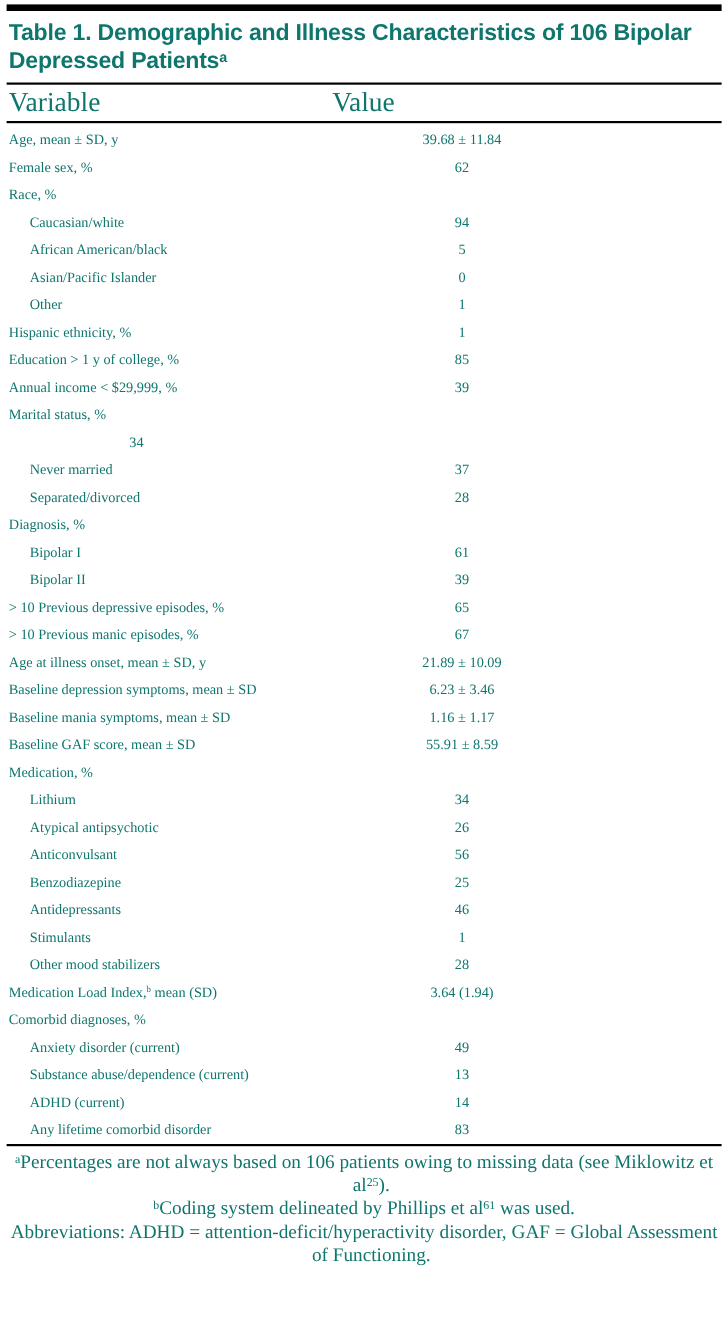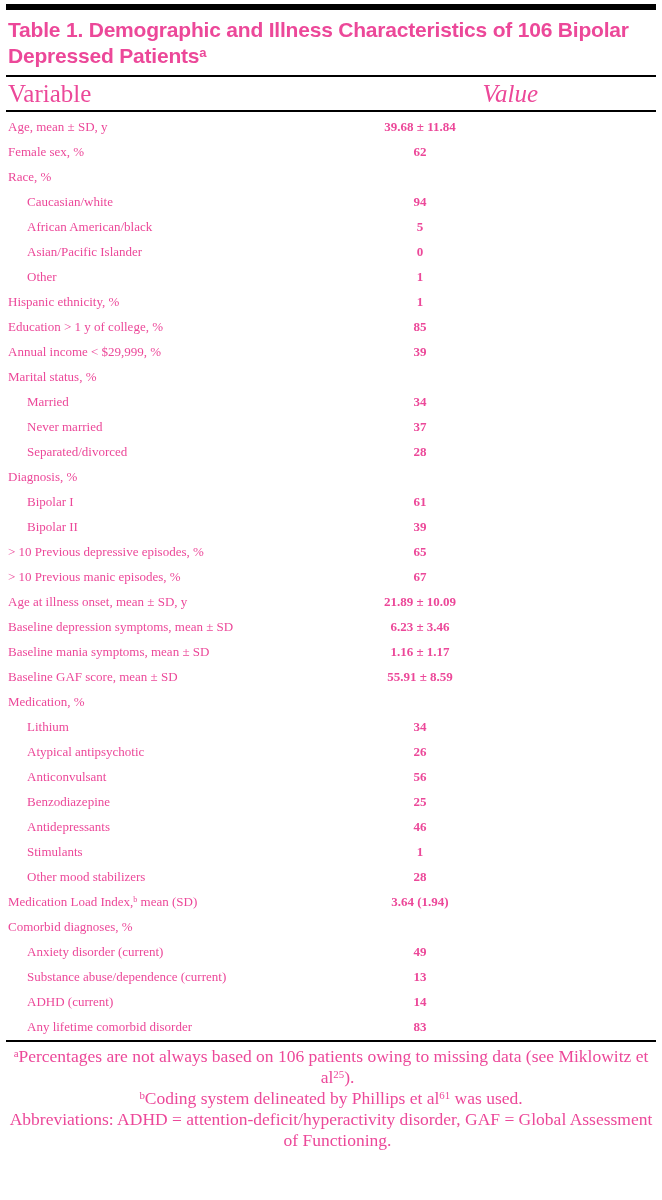--- a/index.html
+++ b/index.html
@@ -7,21 +7,21 @@
     padding: 0;
     background: #ffffff;
   }
   .page {
     width: 662px;
     height: 1200px;
     box-sizing: border-box;
     padding: 0 6px;
     overflow: hidden;
     background: #ffffff;
-    color: #ec4899;
+    color: #0f766e;
     font-family: "Liberation Serif", "DejaVu Serif", serif;
   }
   .rule {
     height: 2px;
     background: #000000;
   }
   .rule.thick {
     height: 6px;
     margin-top: 4px;
   }
@@ -41,22 +41,21 @@
     line-height: 25px;
     padding: 4px 0;
   }
   .header-row .col-var {
     flex: 1 1 auto;
     padding-left: 2px;
   }
   .header-row .col-val {
     flex: 0 0 236px;
     margin-right: 118px;
-    text-align: right;
-    font-style: italic;
+    text-align: left;
   }
   .tbody {
     padding: 2px 0 1px 0;
   }
   .row {
     display: flex;
     align-items: flex-end;
     font-size: 13px;
     line-height: 25px;
   }
@@ -66,21 +65,20 @@
     white-space: nowrap;
     overflow: hidden;
   }
   .row.indent .label {
     padding-left: 21px;
   }
   .row .value {
     flex: 0 0 236px;
     margin-right: 118px;
     text-align: center;
-    font-weight: bold;
   }
   .footnotes {
     font-size: 17.5px;
     line-height: 21px;
     padding: 4px 2px 2px 2px;
   }
   .footnote {
     padding-left: 13px;
     text-indent: -13px;
     text-align: center;
@@ -150,21 +148,20 @@
       </div>
       <div class="row">
         <span class="label">Annual income &lt; $29,999, %</span>
         <span class="value">39</span>
       </div>
       <div class="row">
         <span class="label">Marital status, %</span>
         <span class="value"></span>
       </div>
       <div class="row indent">
-        <span class="label">Married</span>
         <span class="value">34</span>
       </div>
       <div class="row indent">
         <span class="label">Never married</span>
         <span class="value">37</span>
       </div>
       <div class="row indent">
         <span class="label">Separated/divorced</span>
         <span class="value">28</span>
       </div>

